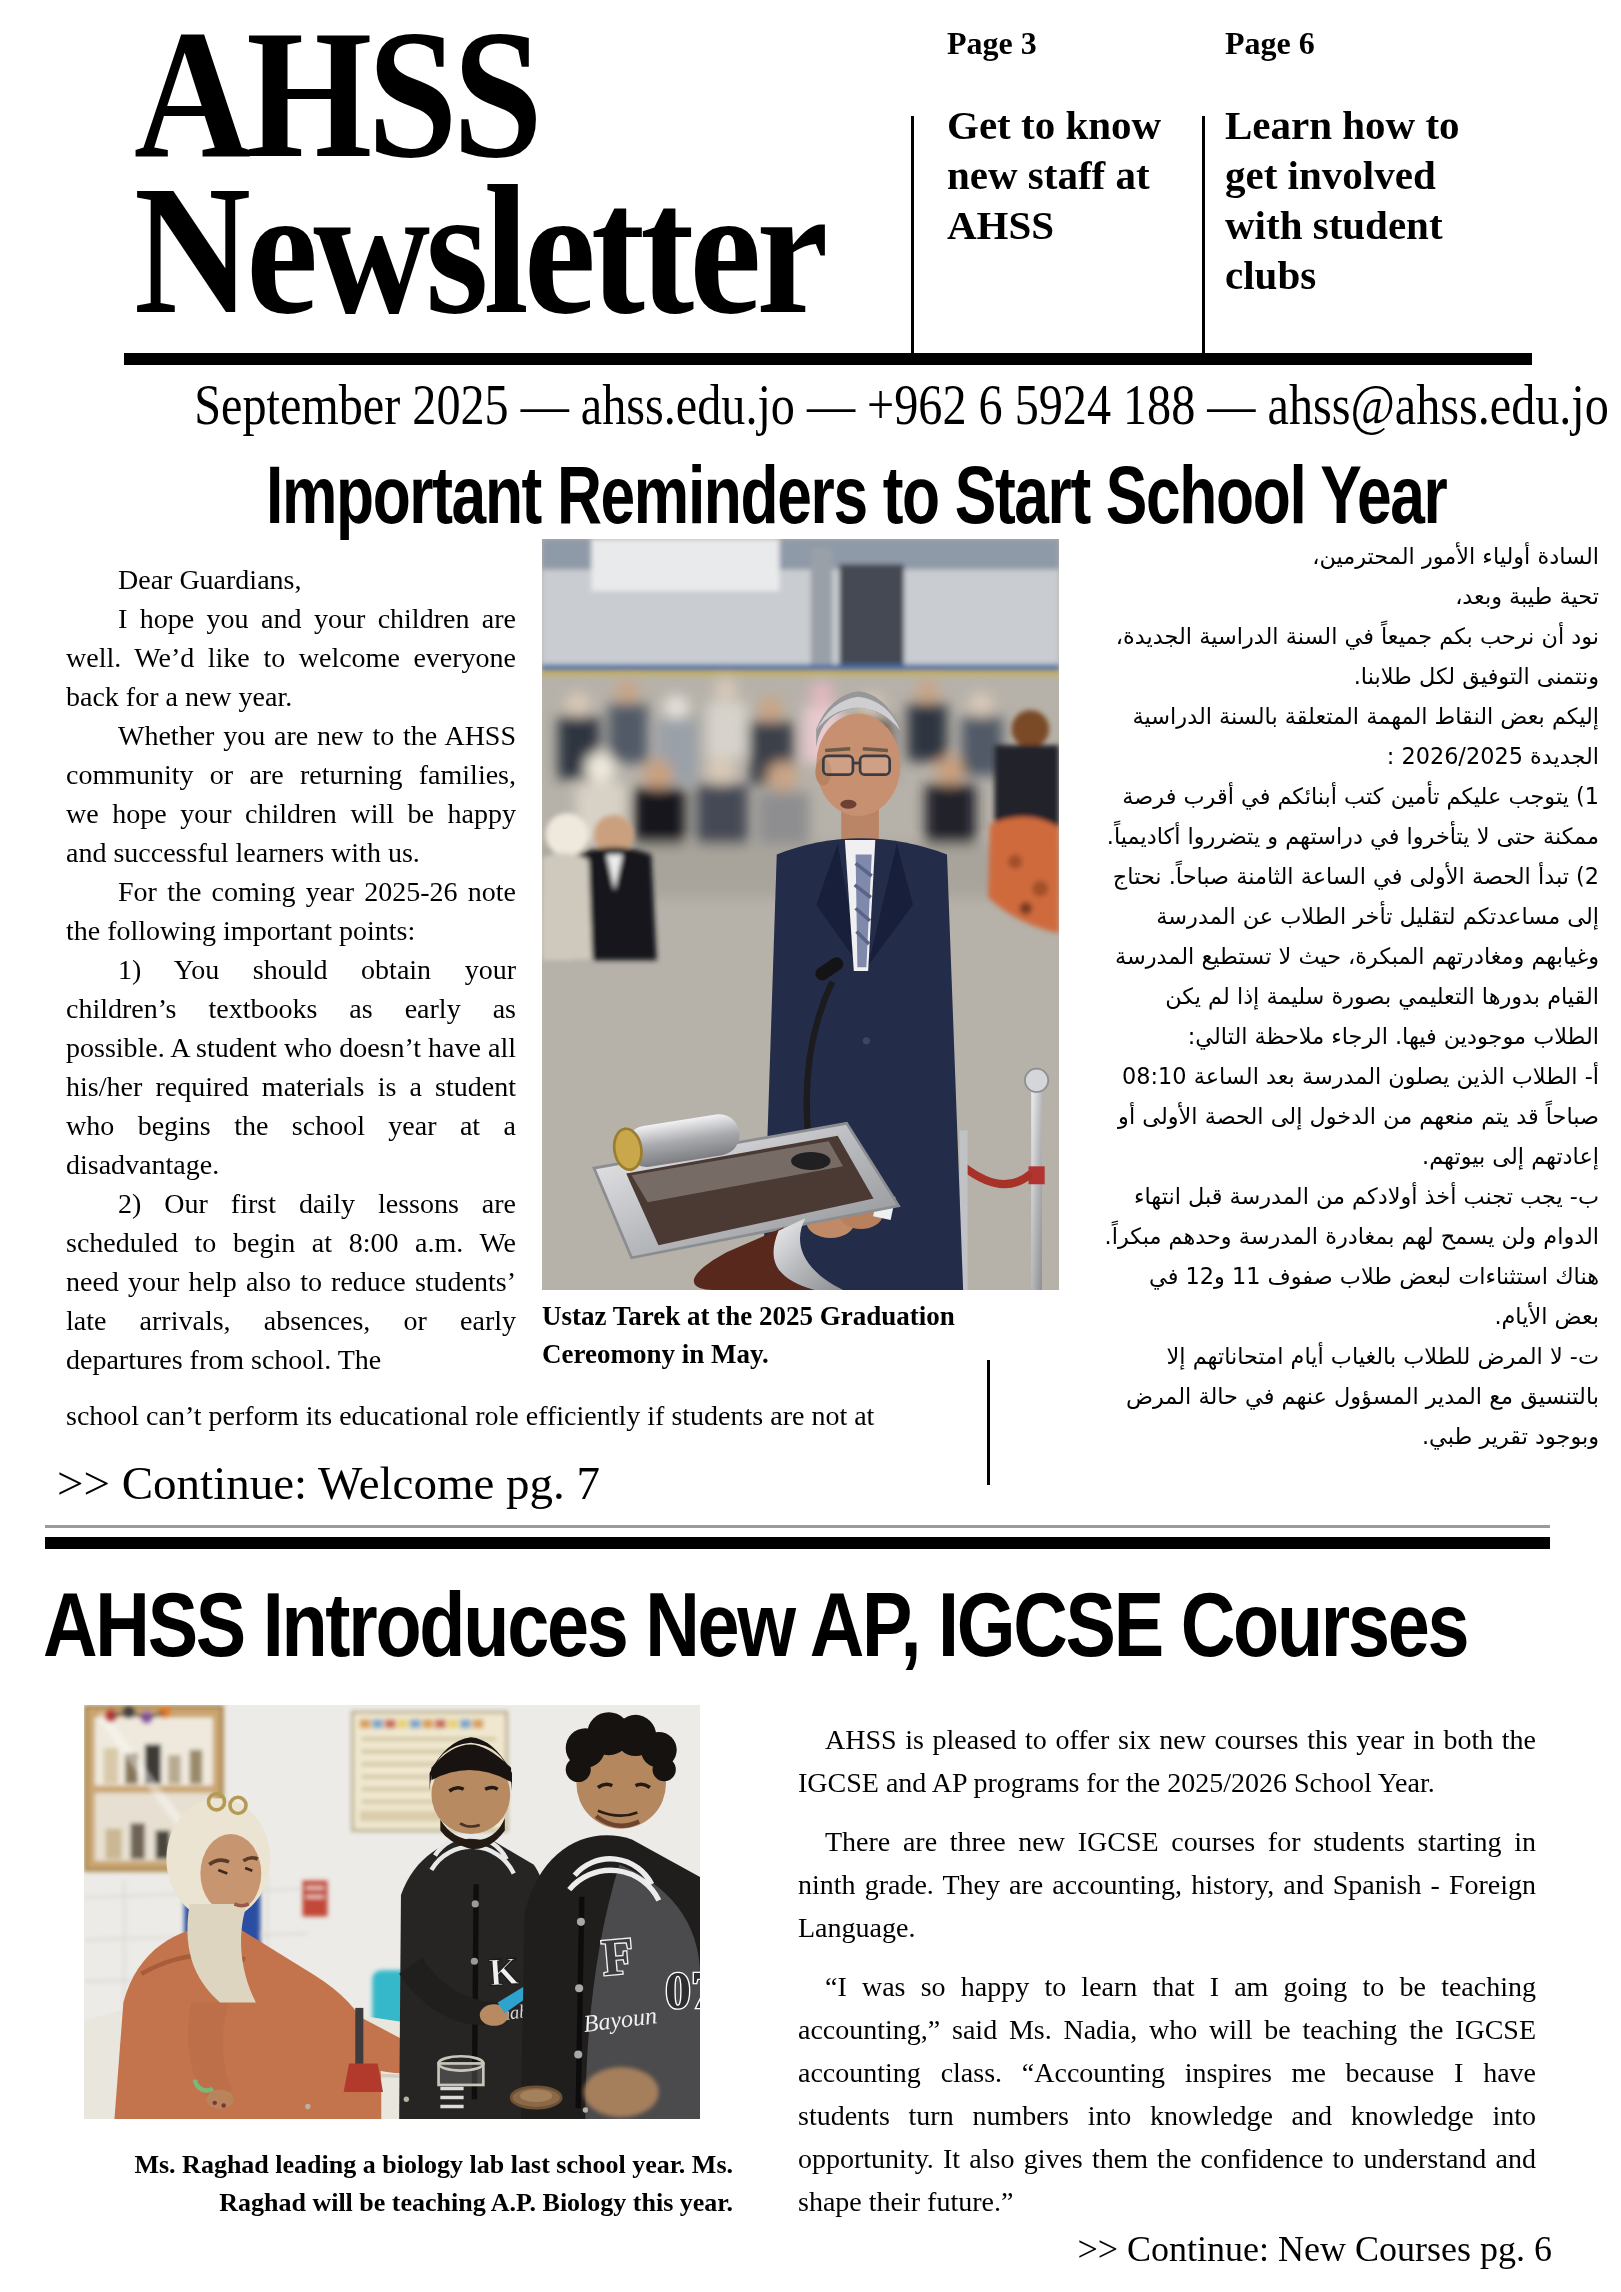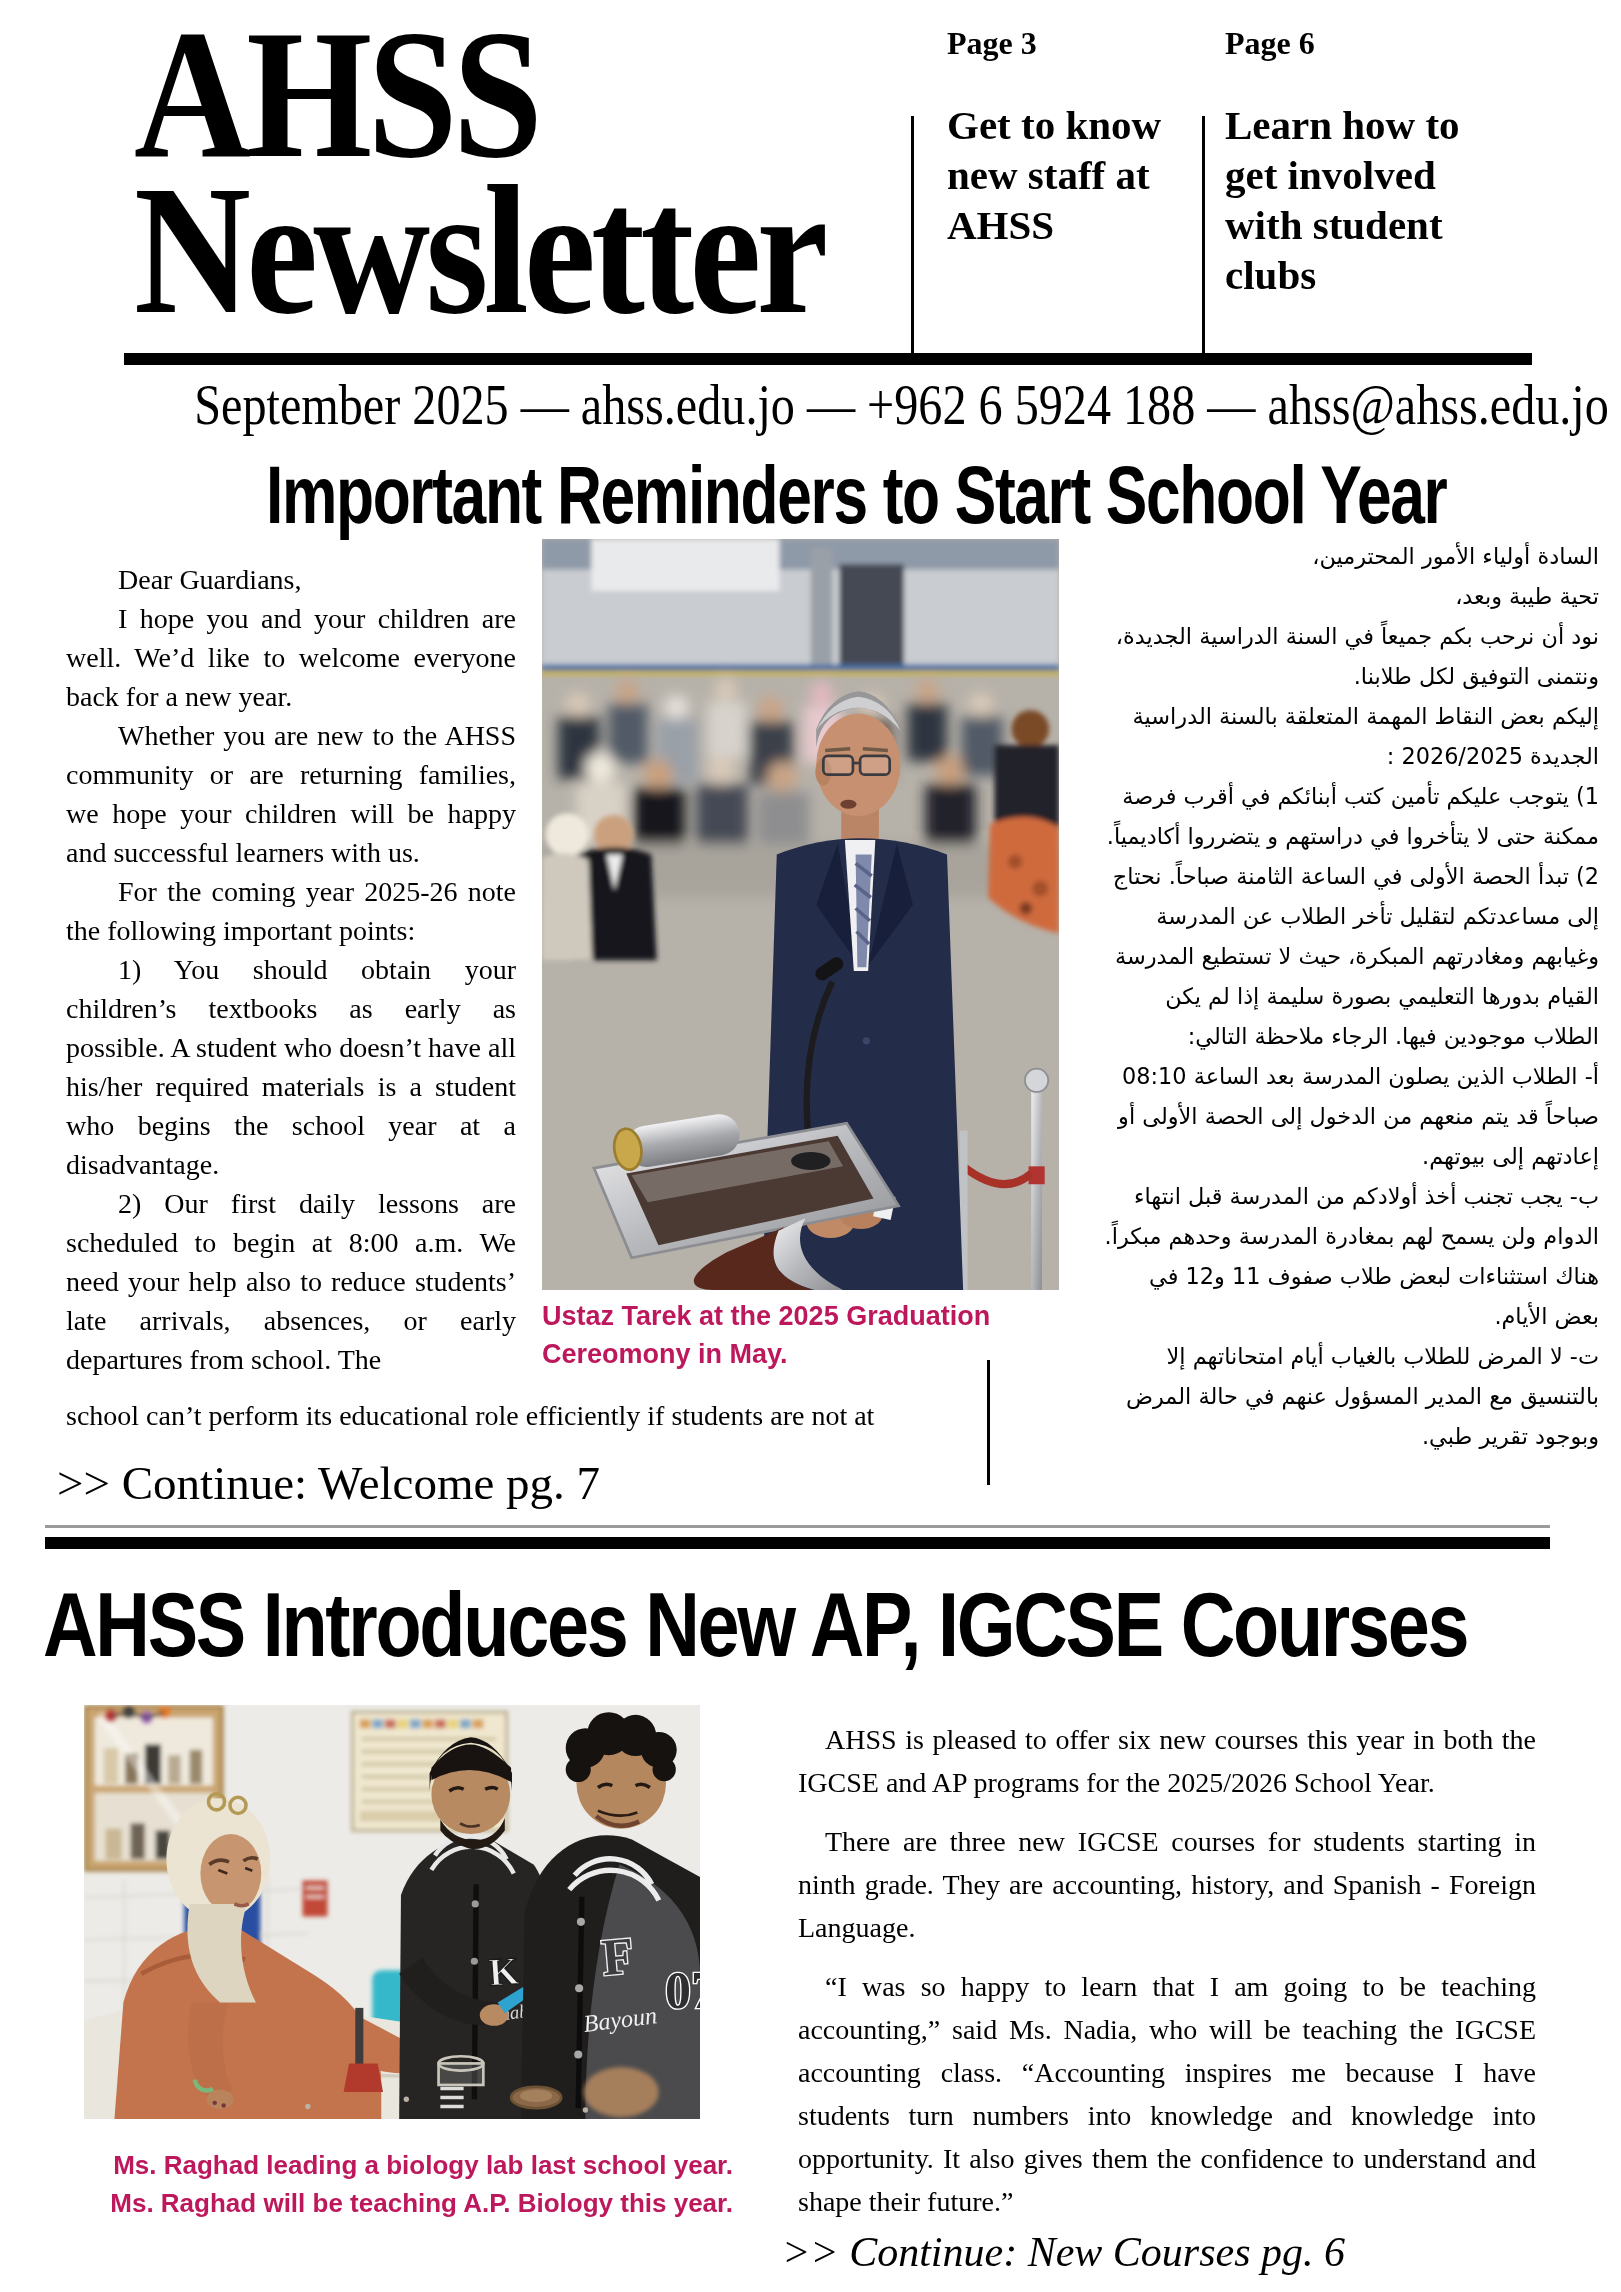--- a/index.html
+++ b/index.html
@@ -38,21 +38,21 @@
     font-size:82px;letter-spacing:-1.8px;white-space:nowrap;
     transform:scaleX(0.76);transform-origin:center top;
   }
   .col-en{
     left:66px;top:560px;width:450px;height:873px;overflow:hidden;
     font-size:28px;line-height:39px;text-align:justify;
   }
   .col-en p{margin:0;text-indent:52px;}
   .photo1{left:542px;top:539px;width:517px;height:751px;}
   .caption{
-    font-family:Liberation Sans, sans-serif;font-weight:bold;color:#be185d;
+    font-family:Liberation Serif, serif;font-weight:bold;color:#000000;
   }
   .caption-1{left:542px;top:1297px;width:515px;font-size:27px;line-height:38px;}
   .vrule-mid{left:987px;top:1360px;height:125px;width:2.7px;background:#000;}
   .col-ar{
     left:1102px;top:536px;width:497px;height:922px;overflow:hidden;
     direction:rtl;text-align:right;
     font-family:"DejaVu Sans", sans-serif;
     font-size:22.4px;line-height:40px;
   }
   .col-ar p{margin:0;}
@@ -69,21 +69,21 @@
     font-size:90px;letter-spacing:-2.7px;white-space:nowrap;
     transform:scaleX(0.84);transform-origin:left top;
   }
   .photo2{left:84px;top:1705px;width:616px;height:414px;}
   .caption-2{left:88px;top:2146px;width:645px;font-size:26px;line-height:38px;text-align:right;}
   .col2{
     left:782px;top:1702px;width:770px;height:528px;overflow:hidden;
     font-size:28px;line-height:43px;text-align:justify;
   }
   .col2 p{margin:16px;text-indent:27px;}
-  .continue-2{left:782px;top:2228px;width:770px;text-align:left;font-size:42px;white-space:nowrap;font-style:italic;}
+  .continue-2{left:782px;top:2228px;width:770px;text-align:right;font-size:36px;white-space:nowrap;}
 </style>
 </head>
 <body>
 
 <div class="abs nameplate">
   <div>AHSS</div>
   <div>Newsletter</div>
 </div>
 
 <div class="abs vrule vrule-a"></div>

